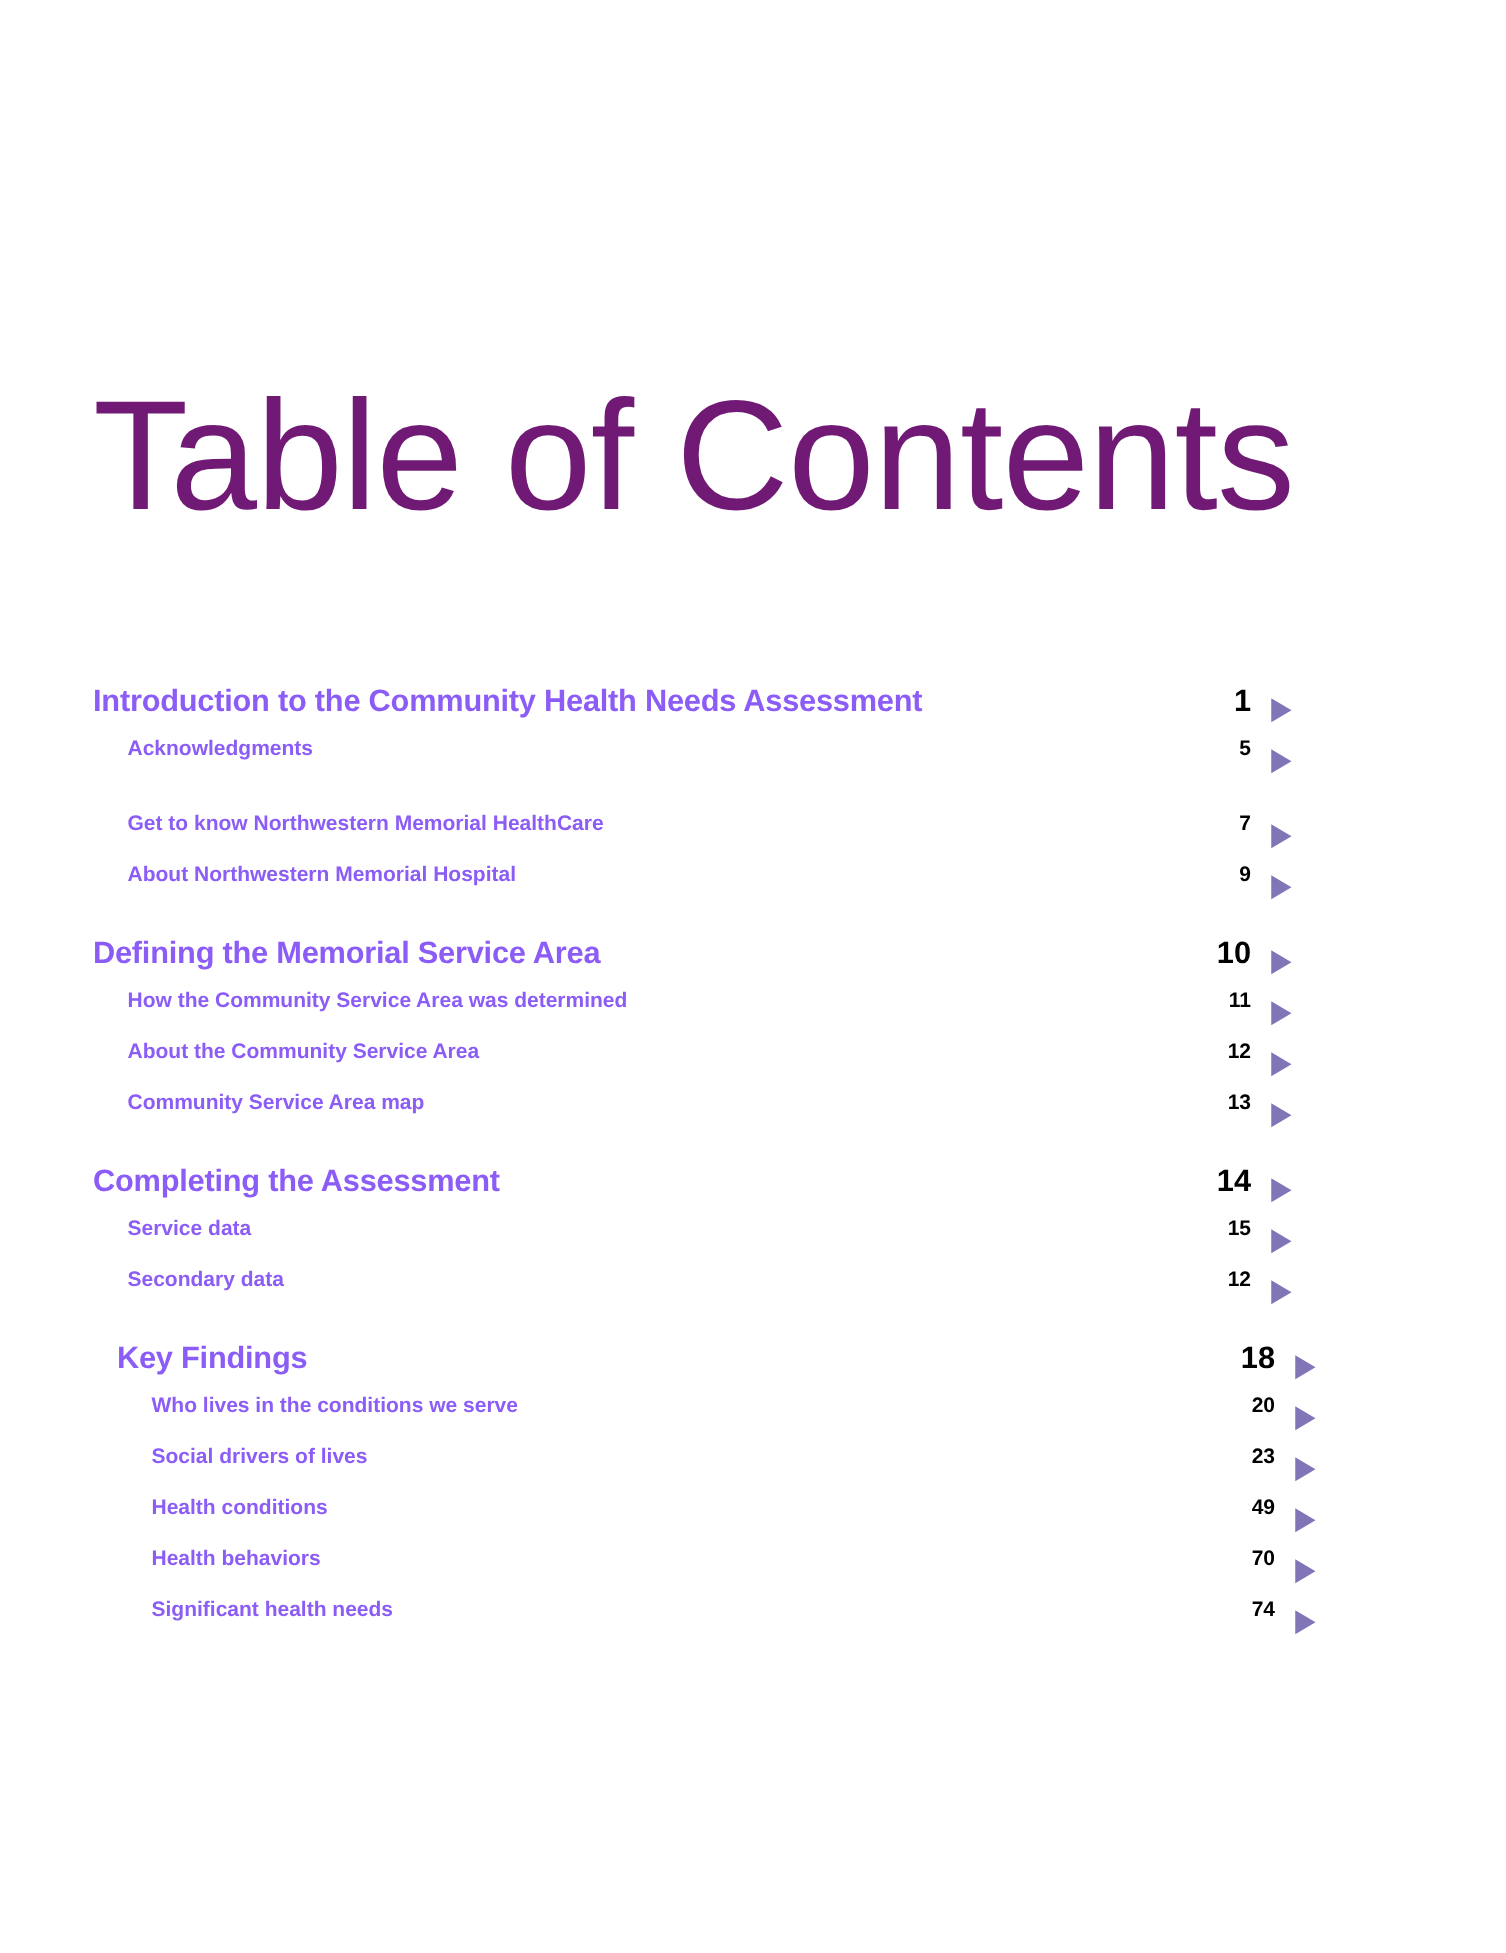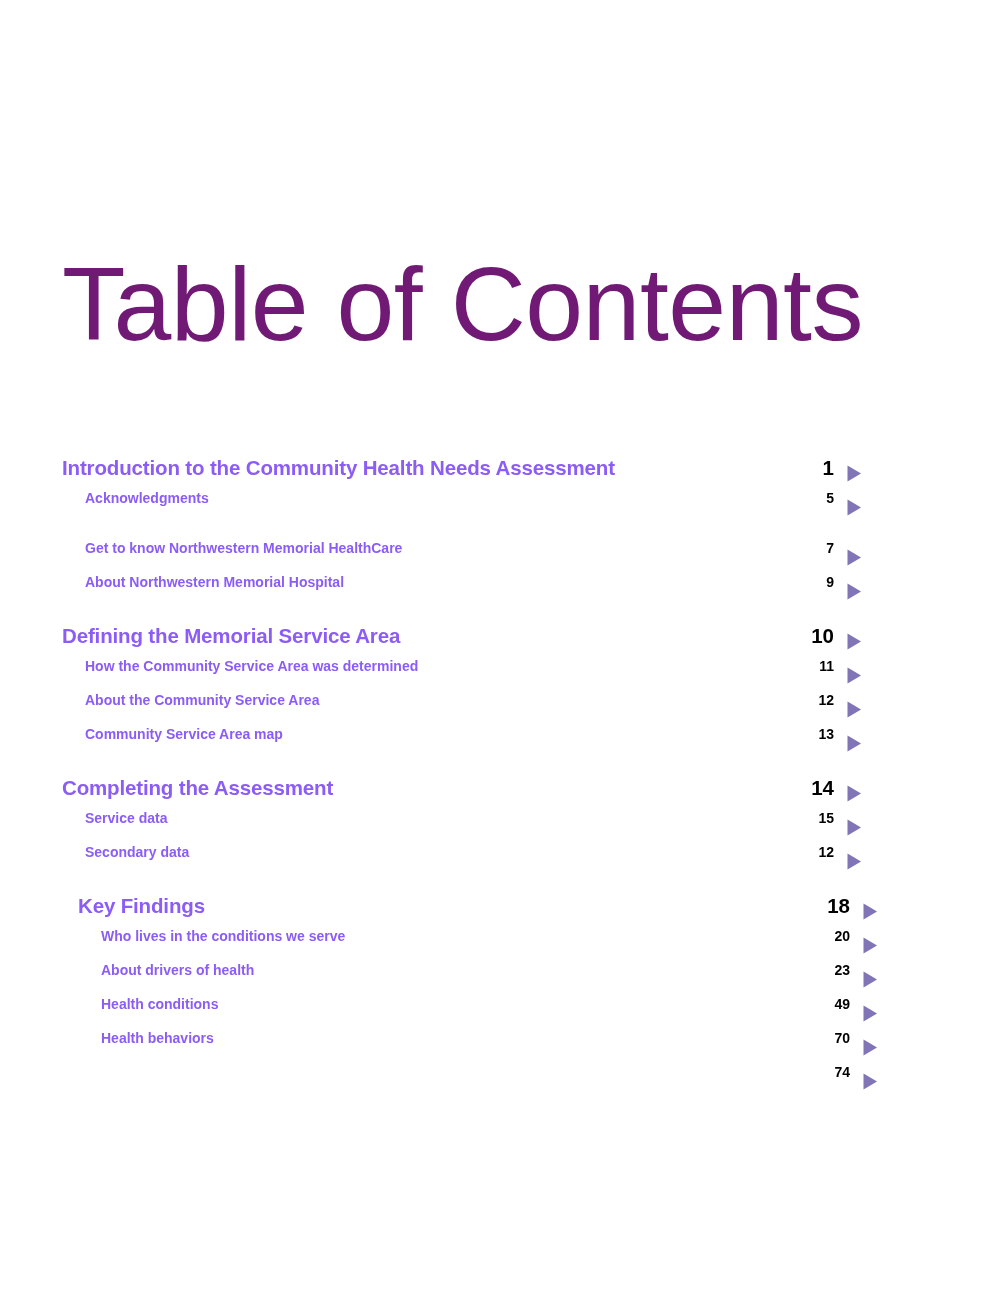--- a/index.html
+++ b/index.html
@@ -272,21 +272,21 @@
           <span class="label">Who lives in the conditions we serve</span>
           <span class="leader"></span>
           <span class="pageno">20</span>
           <span class="arrow">
             <svg width="15" height="17" viewBox="0 0 15 17" aria-hidden="true">
               <polygon points="0.5,0.5 14,8.5 0.5,16.5" fill="#8175b8"></polygon>
             </svg>
           </span>
         </div>
         <div class="toc-row level-sub">
-          <span class="label">About drivers of health</span>
+          <span class="label">Social drivers of lives</span>
           <span class="leader"></span>
           <span class="pageno">23</span>
           <span class="arrow">
             <svg width="15" height="17" viewBox="0 0 15 17" aria-hidden="true">
               <polygon points="0.5,0.5 14,8.5 0.5,16.5" fill="#8175b8"></polygon>
             </svg>
           </span>
         </div>
         <div class="toc-row level-sub">
           <span class="label">Health conditions</span>
@@ -302,20 +302,21 @@
           <span class="label">Health behaviors</span>
           <span class="leader"></span>
           <span class="pageno">70</span>
           <span class="arrow">
             <svg width="15" height="17" viewBox="0 0 15 17" aria-hidden="true">
               <polygon points="0.5,0.5 14,8.5 0.5,16.5" fill="#8175b8"></polygon>
             </svg>
           </span>
         </div>
         <div class="toc-row level-sub">
+          <span class="label">Significant health needs</span>
           <span class="leader"></span>
           <span class="pageno">74</span>
           <span class="arrow">
             <svg width="15" height="17" viewBox="0 0 15 17" aria-hidden="true">
               <polygon points="0.5,0.5 14,8.5 0.5,16.5" fill="#8175b8"></polygon>
             </svg>
           </span>
         </div>
       </div>
     </div>

